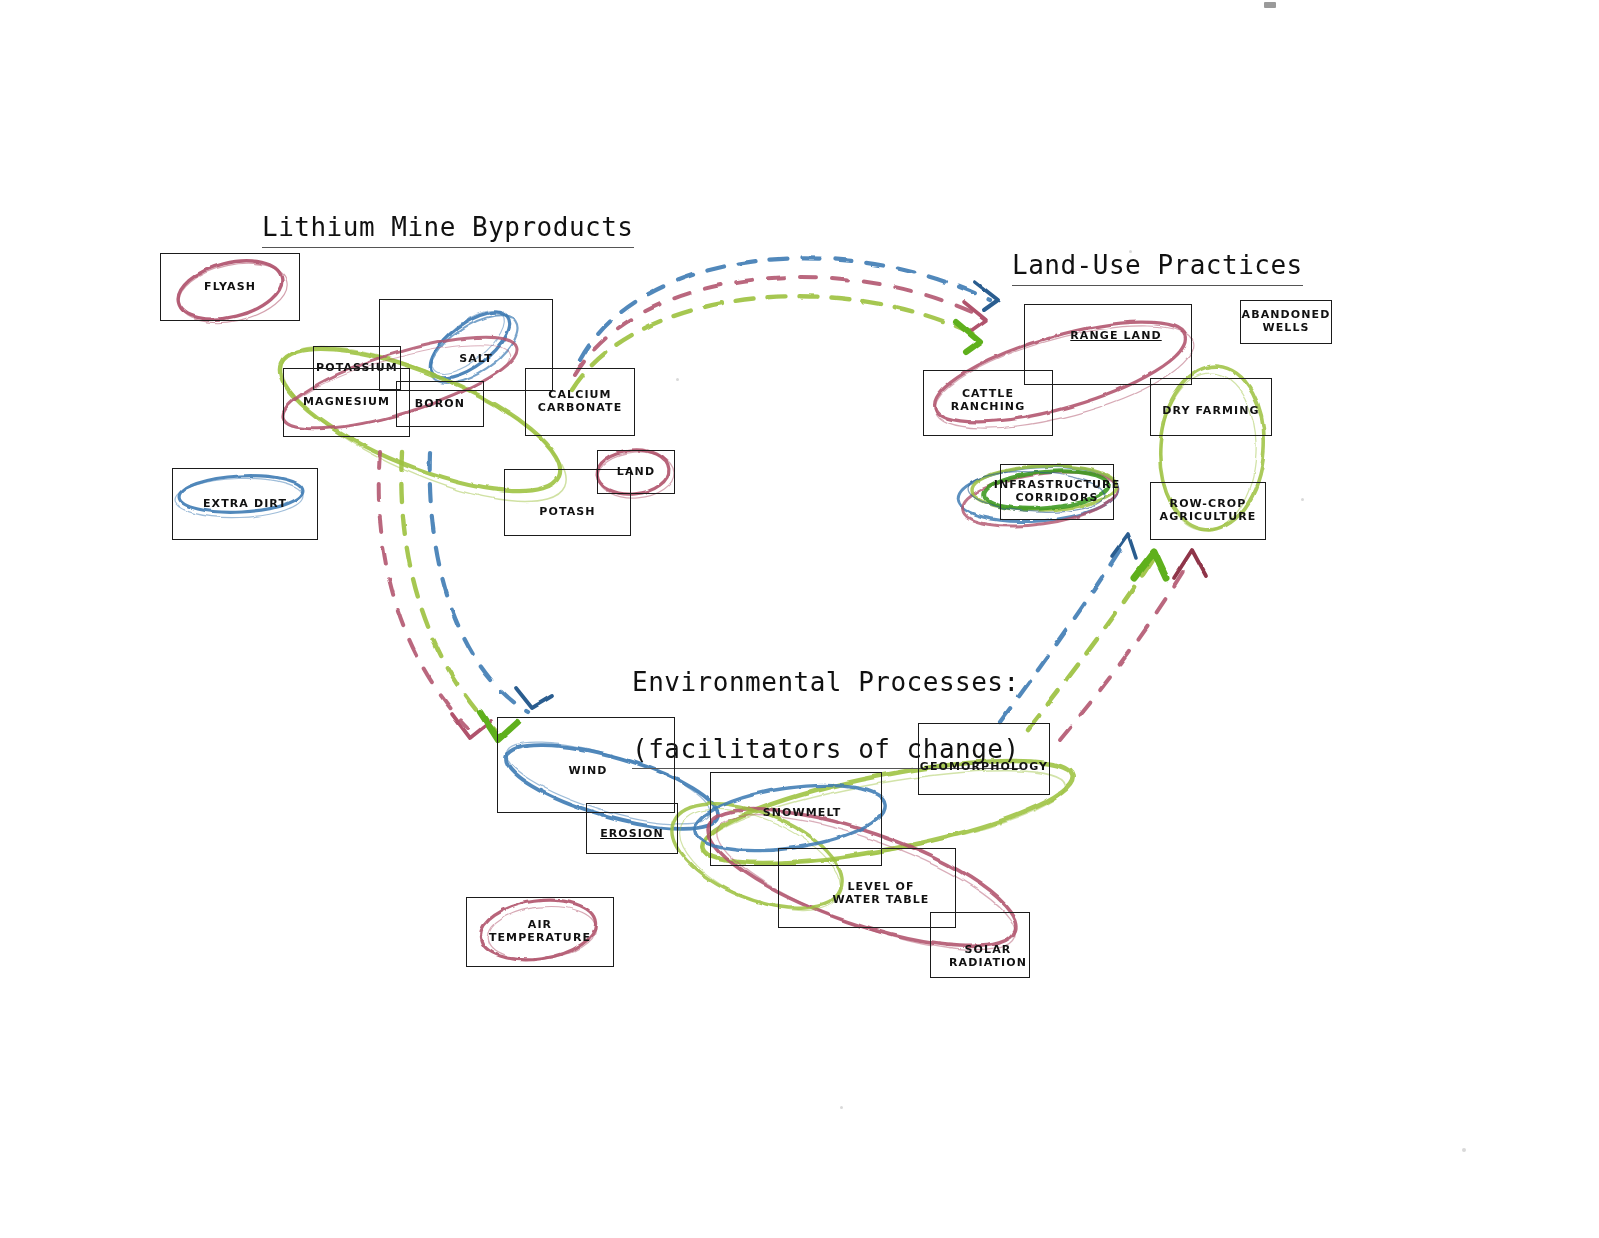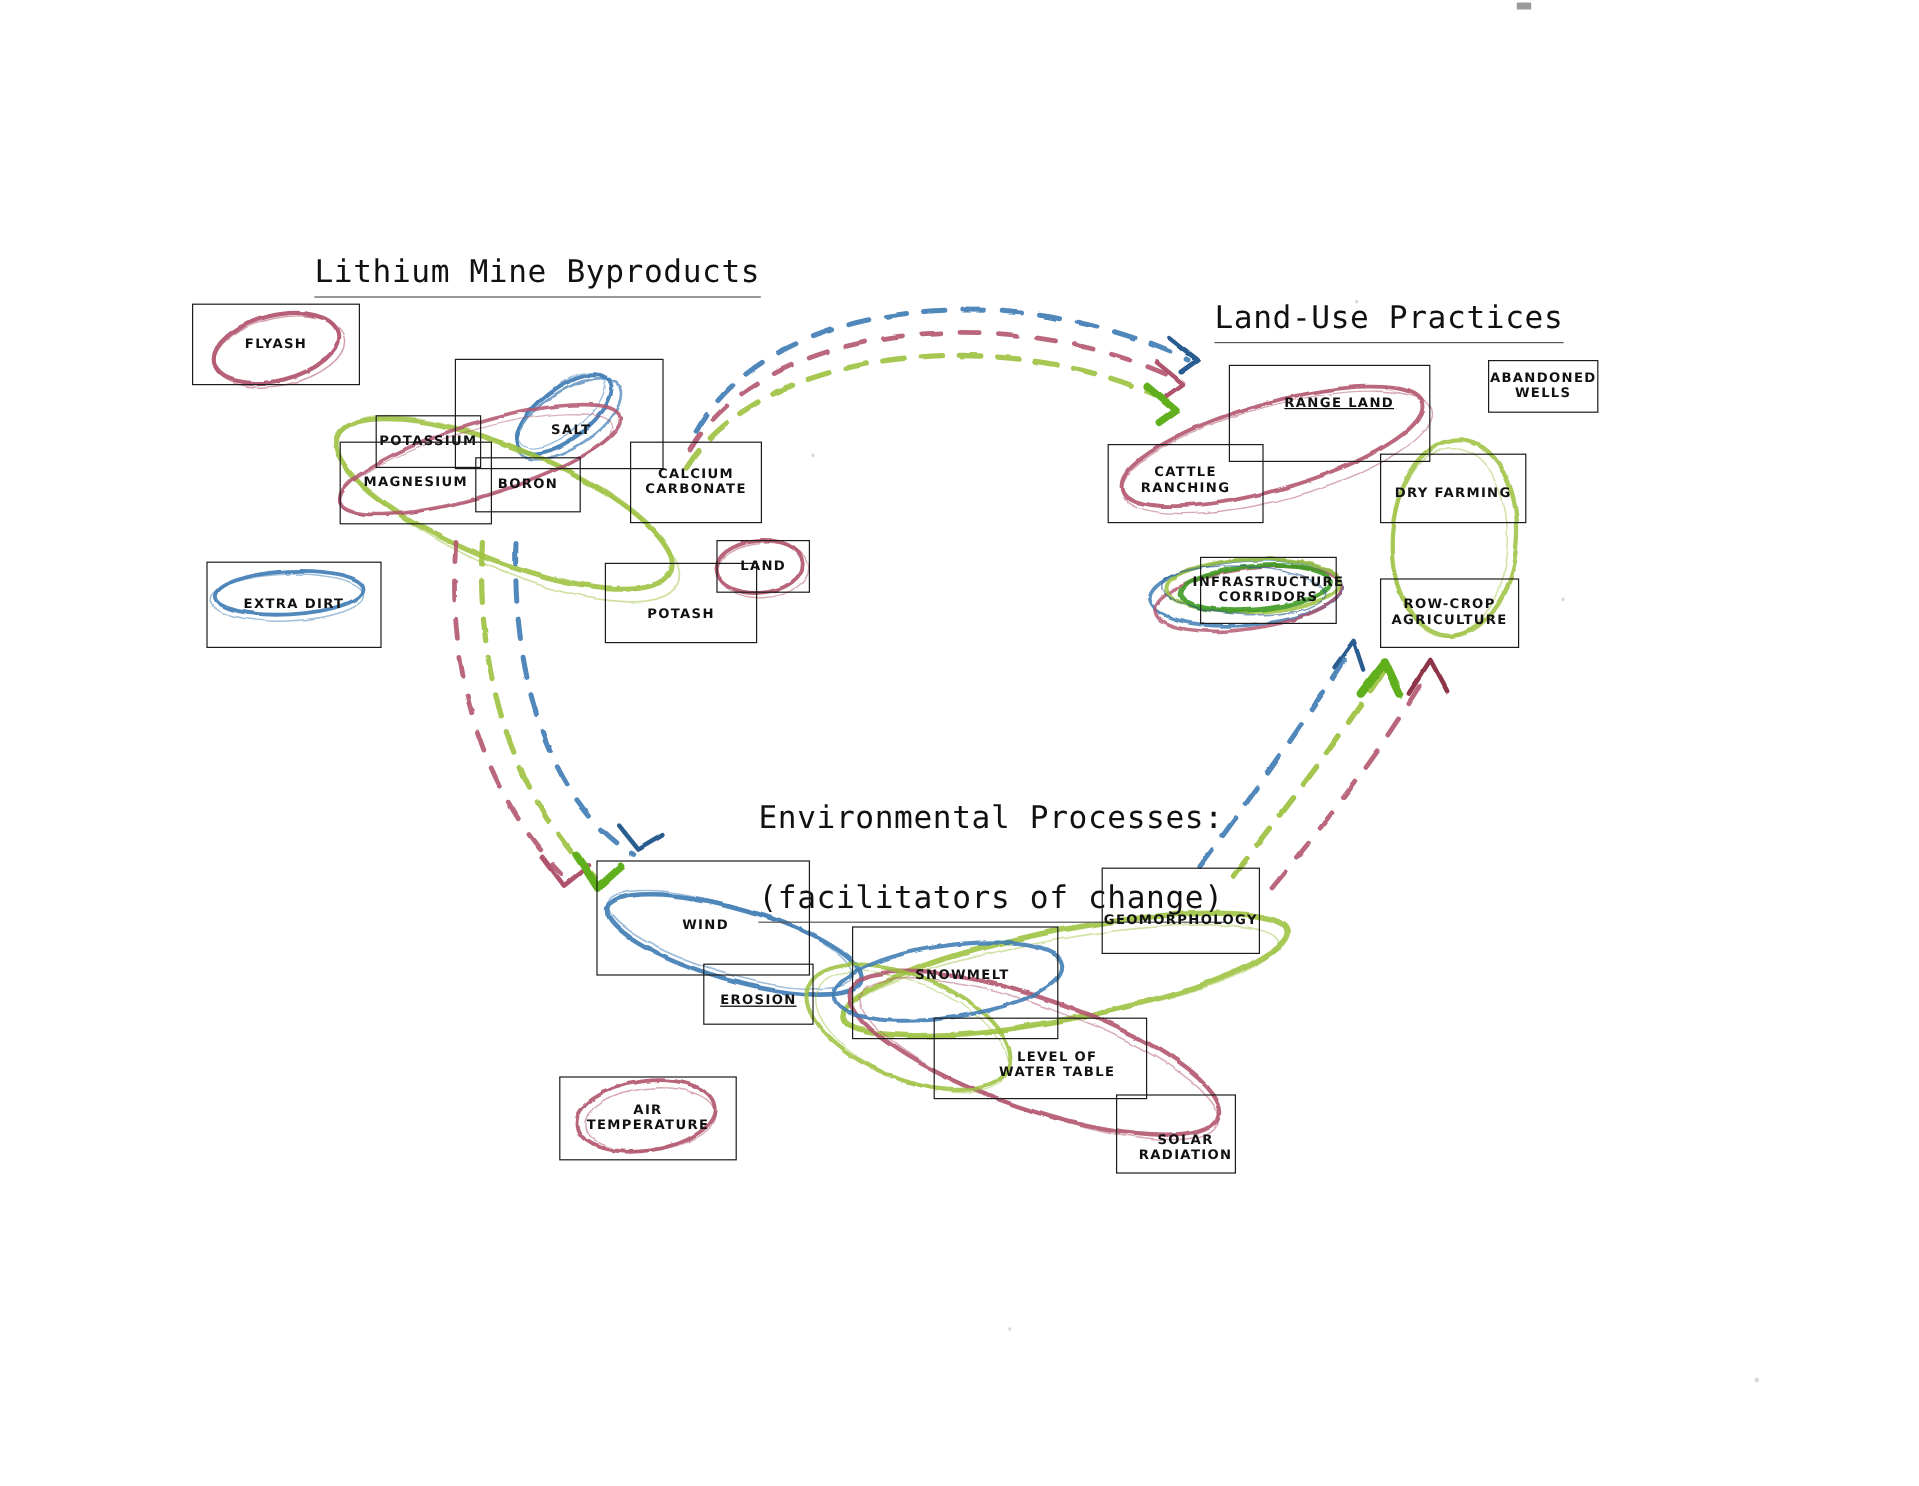--- a/index.html
+++ b/index.html
@@ -212,21 +212,21 @@
 
   <div class="node" style="left:497px;top:717px;width:178px;height:96px;">
     <span class="lbl" style="position:relative;top:6px;left:2px;">WIND</span>
   </div>
   <div class="node" style="left:586px;top:803px;width:92px;height:51px;text-decoration:underline;">
     <span class="lbl" style="position:relative;top:6px;">EROSION</span>
   </div>
   <div class="node" style="left:710px;top:772px;width:172px;height:94px;">
     <span class="lbl" style="position:relative;top:-6px;left:6px;">SNOWMELT</span>
   </div>
-  <div class="node" style="left:778px;top:848px;width:178px;height:68px;">
+  <div class="node" style="left:778px;top:848px;width:178px;height:80px;">
     <span class="lbl" style="position:relative;top:6px;left:14px;">LEVEL OF
 WATER TABLE</span>
   </div>
   <div class="node" style="left:930px;top:912px;width:100px;height:66px;">
     <span class="lbl" style="position:relative;top:12px;left:8px;">SOLAR
 RADIATION</span>
   </div>
   <div class="node" style="left:918px;top:723px;width:132px;height:72px;">
     <span class="lbl" style="position:relative;top:8px;">GEOMORPHOLOGY</span>
   </div>

